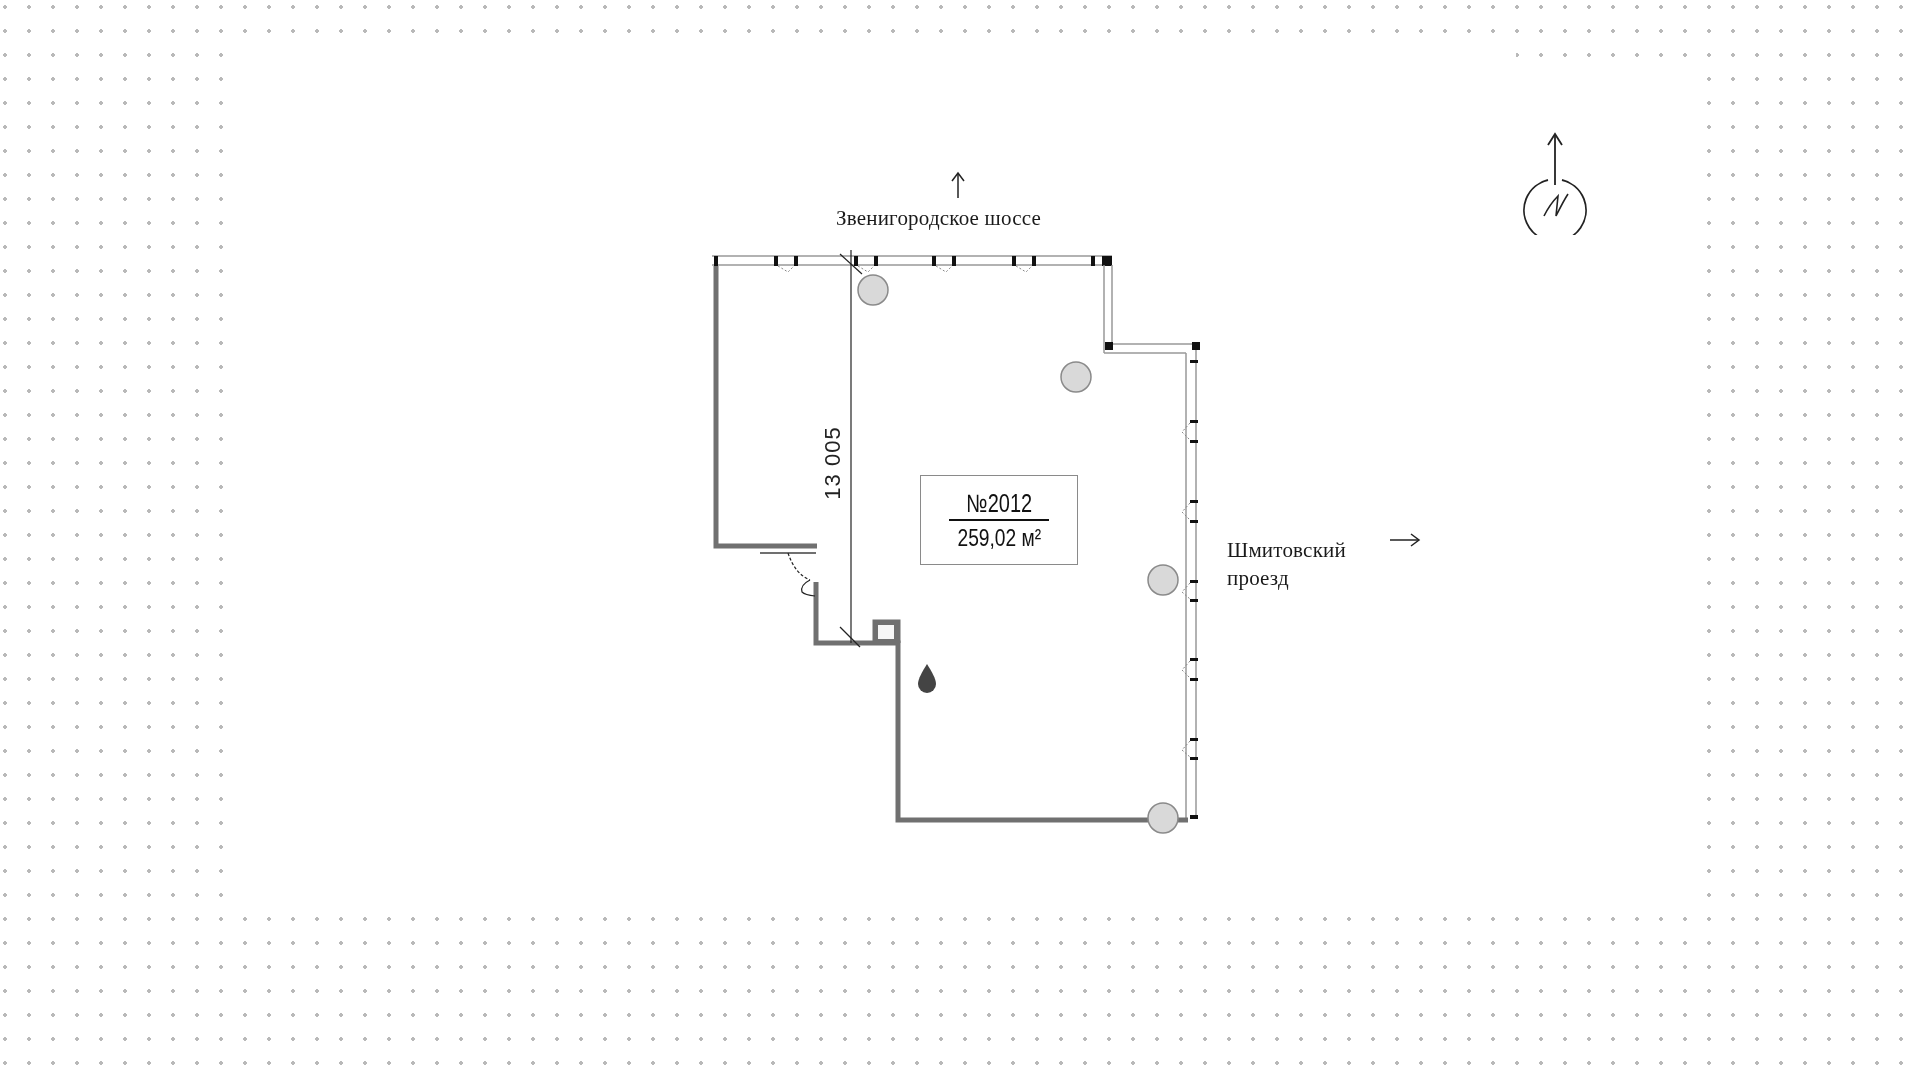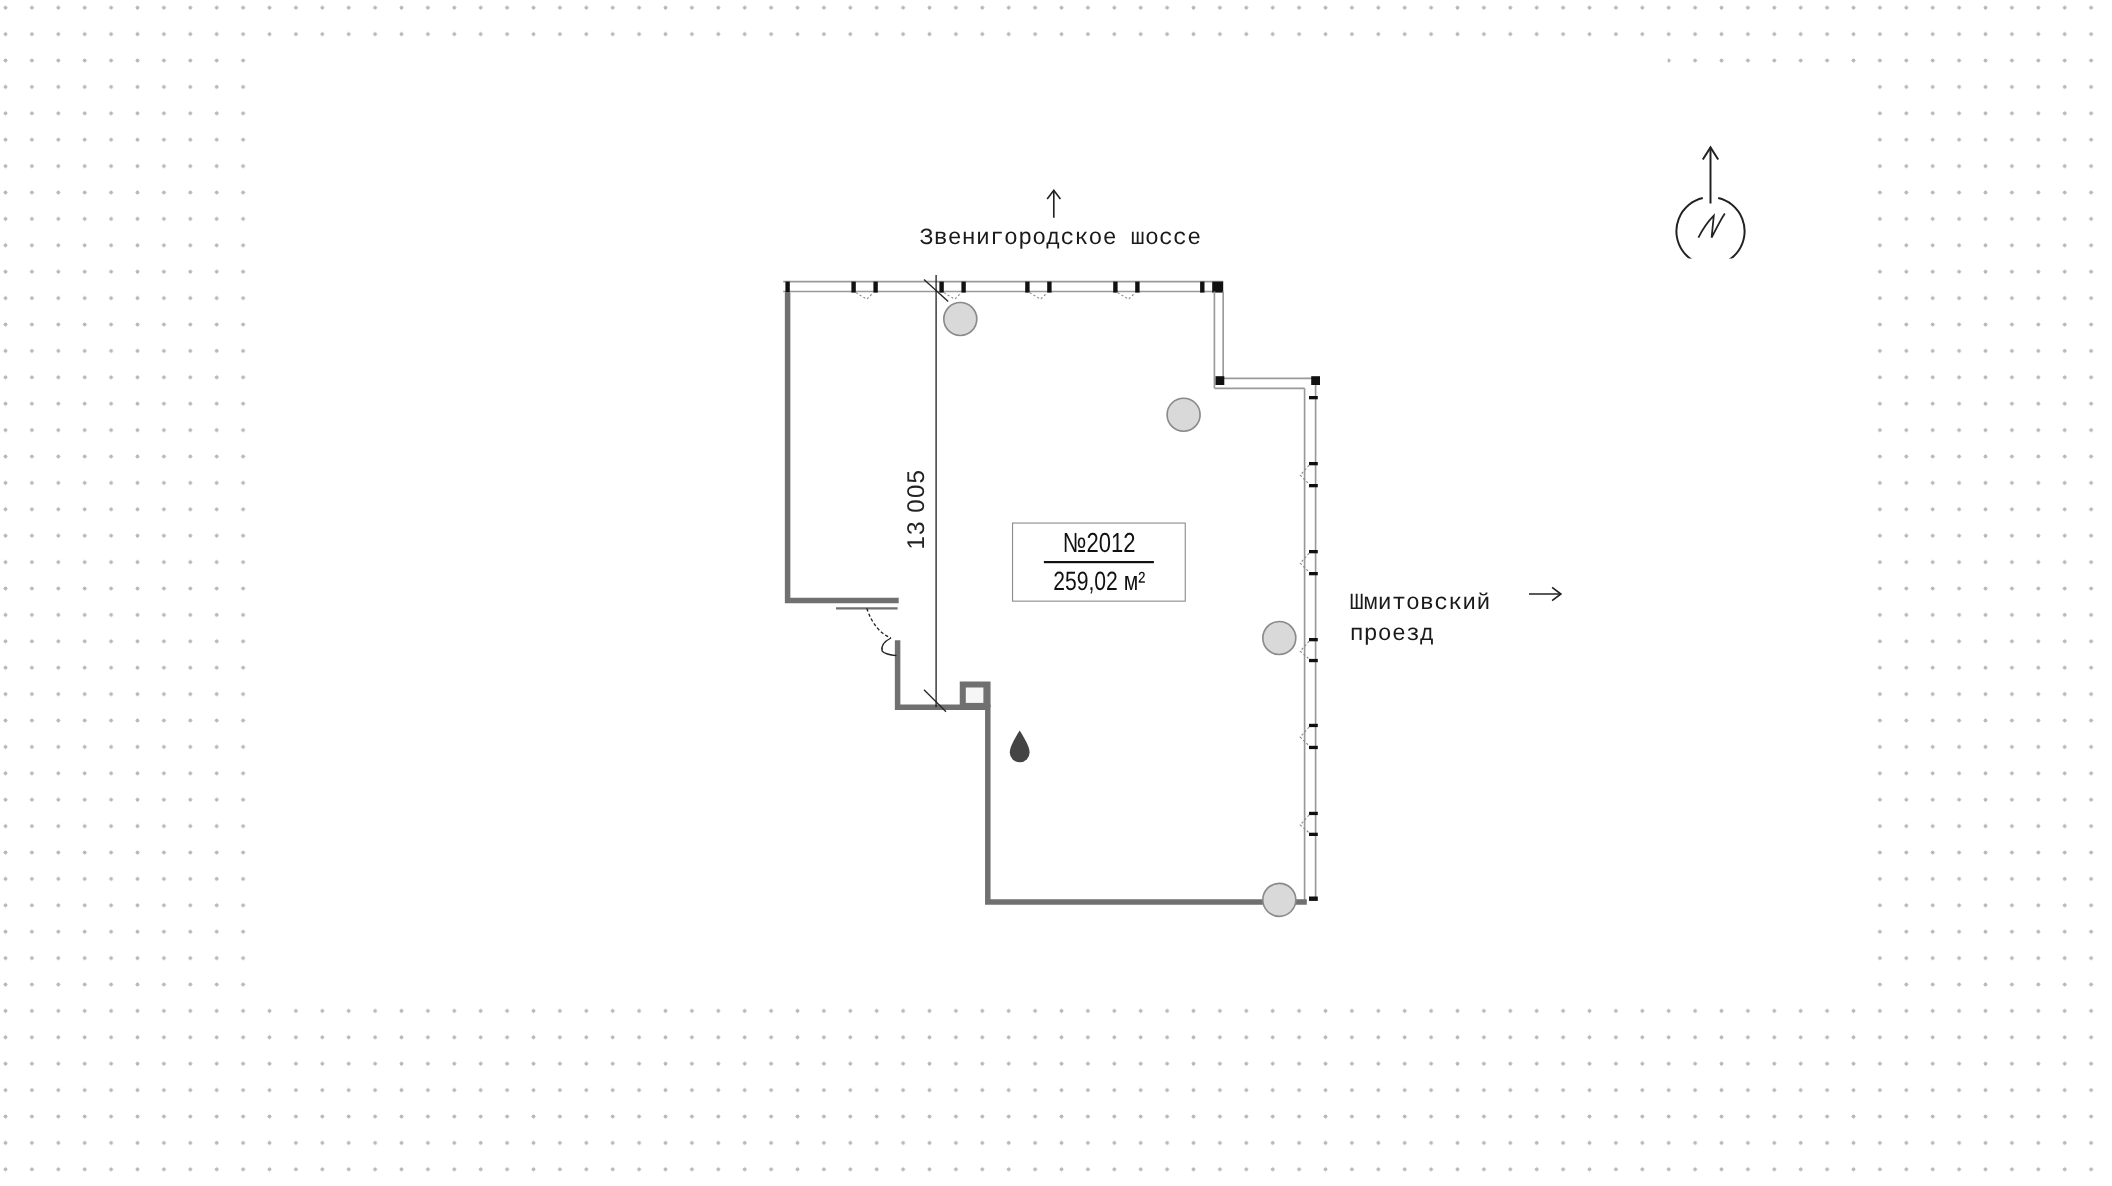--- a/index.html
+++ b/index.html
@@ -9,26 +9,26 @@
     background-image: radial-gradient(circle, #b9b9b9 1.6px, transparent 2px);
     background-size: 24px 24px;
     background-position: -7px -5px;
     font-family: "Liberation Sans", sans-serif;
   }
   .canvas-white {
     position: absolute; background: #ffffff;
   }
   .label {
     position: absolute; color: #1a1a1a; font-size: 21px; line-height: 28px;
-    font-family: Liberation Mono, monospace; letter-spacing: 0.2px;
+    font-family: Liberation Serif, serif; letter-spacing: 0.2px;
   }
   .arrow { position: absolute; }
   .plan-svg { position: absolute; left: 0; top: 0; }
   .unit-box {
-    position: absolute; left: 920px; top: 475px; width: 158px; height: 72px;
+    position: absolute; left: 920px; top: 475px; width: 158px; height: 90px;
     border: 1.5px solid #8a8a8a; background: #fff; box-sizing: border-box;
     display: flex; flex-direction: column; align-items: center; justify-content: center;
     font-family: "Liberation Sans Narrow", "Liberation Sans", sans-serif;
   }
   .unit-number { font-size: 25px; line-height: 28px; color: #111; transform: scaleX(0.8); }
   .unit-rule { width: 100px; height: 2px; background: #111; margin: 2px 0 4px; }
   .unit-area { font-size: 24px; line-height: 26px; color: #111; transform: scaleX(0.8); }
   .dim-label {
     position: absolute; left: 788px; top: 450px; width: 90px; height: 26px;
     transform: rotate(-90deg); transform-origin: center; text-align: center;

